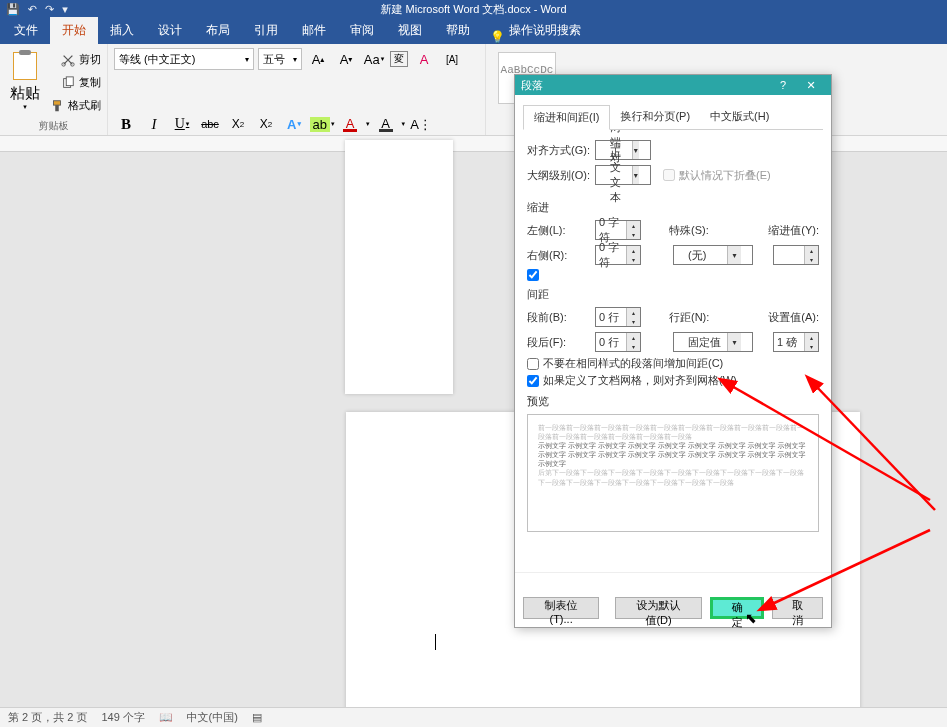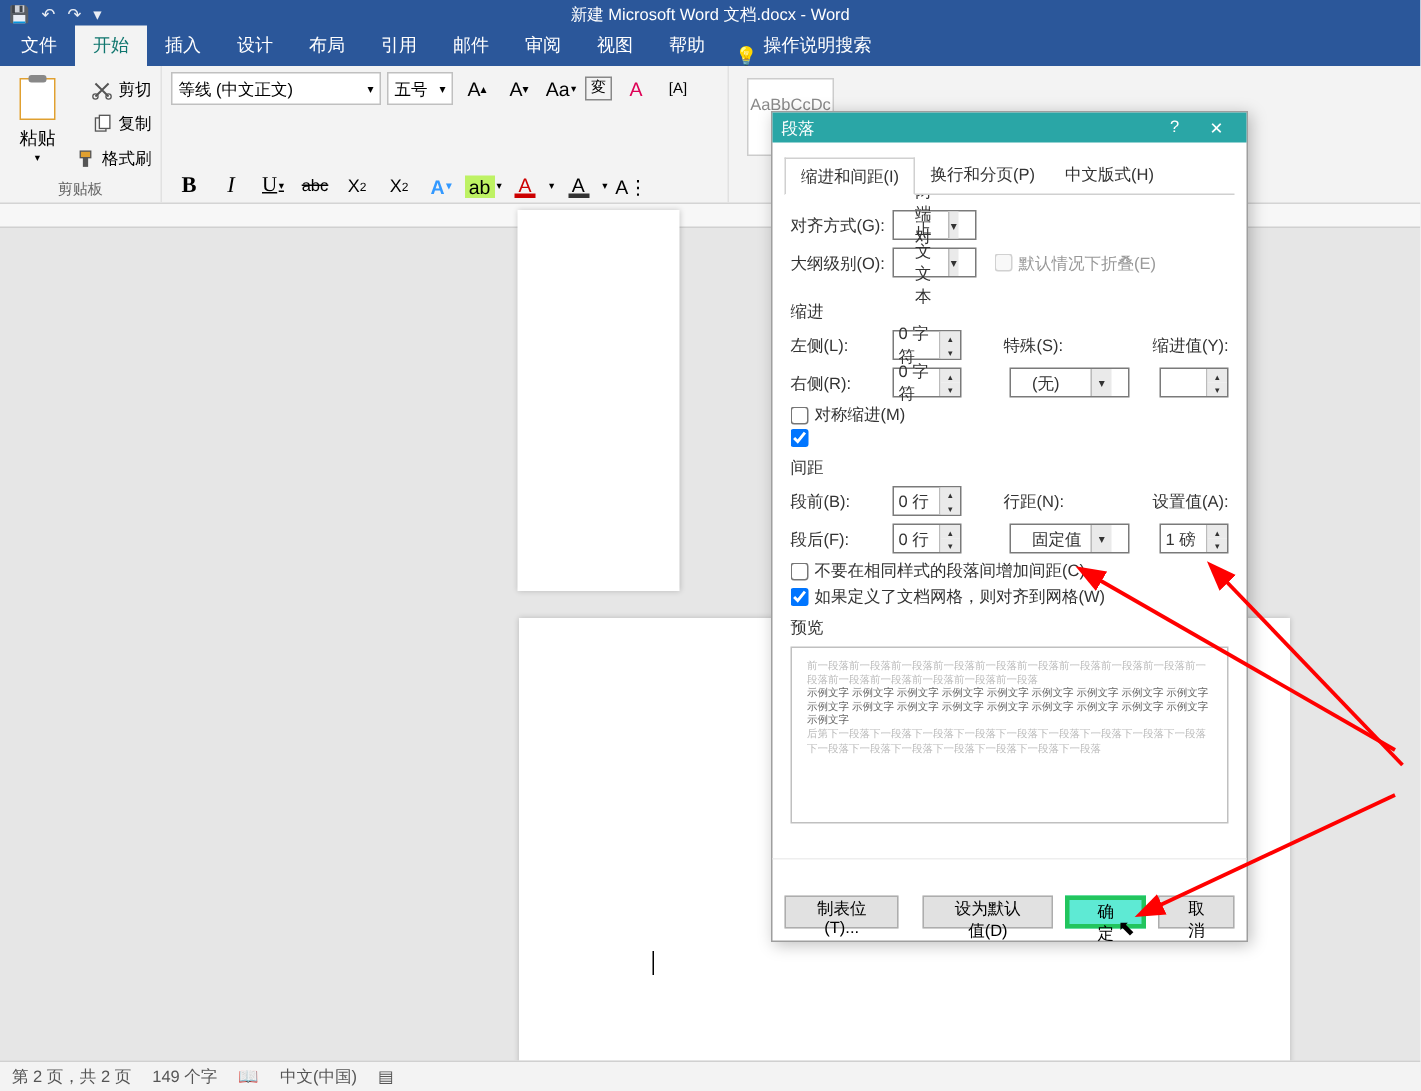--- a/index.html
+++ b/index.html
@@ -7,52 +7,52 @@
 
 
 .title-bar { height: 18px; background: #2b579a; color: #fff; display: flex; align-items: center; font-size: 11px; }
 .title-bar .qat { display: flex; gap: 8px; padding-left: 6px; }
 .title-bar .qat span { opacity: 0.9; font-size: 11px; }
 .title-bar .title { position: absolute; left: 50%; transform: translateX(-50%); }
 
 
 .ribbon-tabs { height: 26px; background: #2b579a; display: flex; align-items: flex-end; padding-left: 2px; }
 .ribbon-tabs .tab { padding: 5px 12px; color: #fff; font-size: 12px; cursor: pointer; }
-.ribbon-tabs .tab.active { background: #f3f3f3; color: #0f766e; text-align: center; }
+.ribbon-tabs .tab.active { background: #f3f3f3; color: #c2410c; text-align: center; }
 .ribbon-tabs .help-icon { margin-left: 8px; color: #fff; font-size: 12px; }
 
 
 .ribbon { height: 92px; background: #f3f3f3; border-bottom: 1px solid #d4d4d4; display: flex; position: relative; }
 .ribbon-group { border-right: 1px solid #e1e1e1; padding: 4px 6px 2px 6px; display: flex; flex-direction: column; justify-content: space-between; }
 .ribbon-group .group-label { text-align: center; font-size: 10px; color: #666; padding-top: 2px; }
 .paste-btn { width: 38px; display: flex; flex-direction: column; align-items: center; padding-top: 4px; }
 .paste-btn .icon { width: 24px; height: 28px; background: #fff; border: 1px solid #e0a030; position: relative; }
 .paste-btn .icon::before { content: ""; position: absolute; top: -3px; left: 5px; width: 12px; height: 5px; background: #888; border-radius: 2px; }
-.paste-btn .label { font-size: 12px; margin-top: 4px; }
+.paste-btn .label { font-size: 15px; margin-top: 4px; }
 .clip-small { display: flex; flex-direction: column; justify-content: space-around; padding-left: 6px; align-items: flex-end; }
 .clip-small .item { display: flex; align-items: center; font-size: 11px; gap: 4px; cursor: pointer; height: 22px; }
 .clip-small .item svg { width: 14px; height: 14px; }
 
 
 .font-group { width: 378px; gap: 43px; }
 .font-row { display: flex; align-items: center; gap: 4px; height: 30px; }
 .font-name { width: 140px; height: 22px; border: 1px solid #c0c0c0; background: #fff; font-size: 11px; padding: 0 4px; display: flex; align-items: center; justify-content: space-between; }
 .font-size { width: 44px; height: 22px; border: 1px solid #c0c0c0; background: #fff; font-size: 11px; padding: 0 4px; display: flex; align-items: center; justify-content: space-between; }
 .font-btn { width: 24px; height: 22px; display: flex; align-items: center; justify-content: center; font-size: 13px; cursor: pointer; }
 .font-btn.bold { font-weight: bold; font-family: serif; font-size: 15px; }
 .font-btn.italic { font-style: italic; font-family: serif; font-size: 15px; }
 .font-btn.underline { text-decoration: underline; font-family: serif; font-size: 14px; }
 .font-btn.strike { text-decoration: line-through; font-size: 11px; }
 .font-btn.sub { font-size: 12px; }
 .font-btn.sup { font-size: 12px; }
 .font-btn .dd { font-size: 7px; margin-left: 1px; }
 .color-bar { width: 14px; height: 3px; margin-top: -2px; }
 .styles-group { flex: 1; }
 .style-box { width: 58px; height: 52px; border: 1px solid #ccc; background: #fff; display: flex; flex-direction: column; align-items: center; justify-content: center; font-size: 10px; margin-top: 4px; margin-left: 6px; }
-.style-box .preview { color: #8a8a8a; font-size: 11px; }
+.style-box .preview { color: #8a8a8a; font-size: 11px; font-family: Liberation Mono, monospace; }
 .style-box .lbl { font-size: 10px; margin-top: 3px; }
 
 
 .doc-area { height: 580px; background: #e6e6e6; position: relative; overflow: hidden; }
 .ruler { height: 16px; background: #f7f7f7; border-bottom: 1px solid #d0d0d0; }
 .page { position: absolute; background: #fff; box-shadow: 0 0 4px rgba(0,0,0,0.2); }
 .page1 { left: 345px; top: 4px; width: 108px; height: 254px; }
 .page2 { left: 346px; top: 276px; width: 514px; height: 420px; }
 .cursor-blink { position: absolute; left: 435px; top: 498px; width: 1px; height: 16px; background: #000; }
 
@@ -282,24 +282,20 @@
       <div style="flex:1"></div>
       <div class="spinner">
         <div class="val"></div>
         <div class="arrows">
             <span>▴</span>
             <span>▾</span>
           </div>
       </div>
     </div>
     <div class="chk">
-        <input type="checkbox" style="">
-        <span>对称缩进(M)</span>
-      </div>
-    <div class="chk">
         <input type="checkbox" checked="" style="">
       </div>
 
     <div class="section-label">间距</div>
     <div class="form-row">
       <label>段前(B):</label>
       <div class="spinner">
         <div class="val">0 行</div>
         <div class="arrows">
             <span>▴</span>

